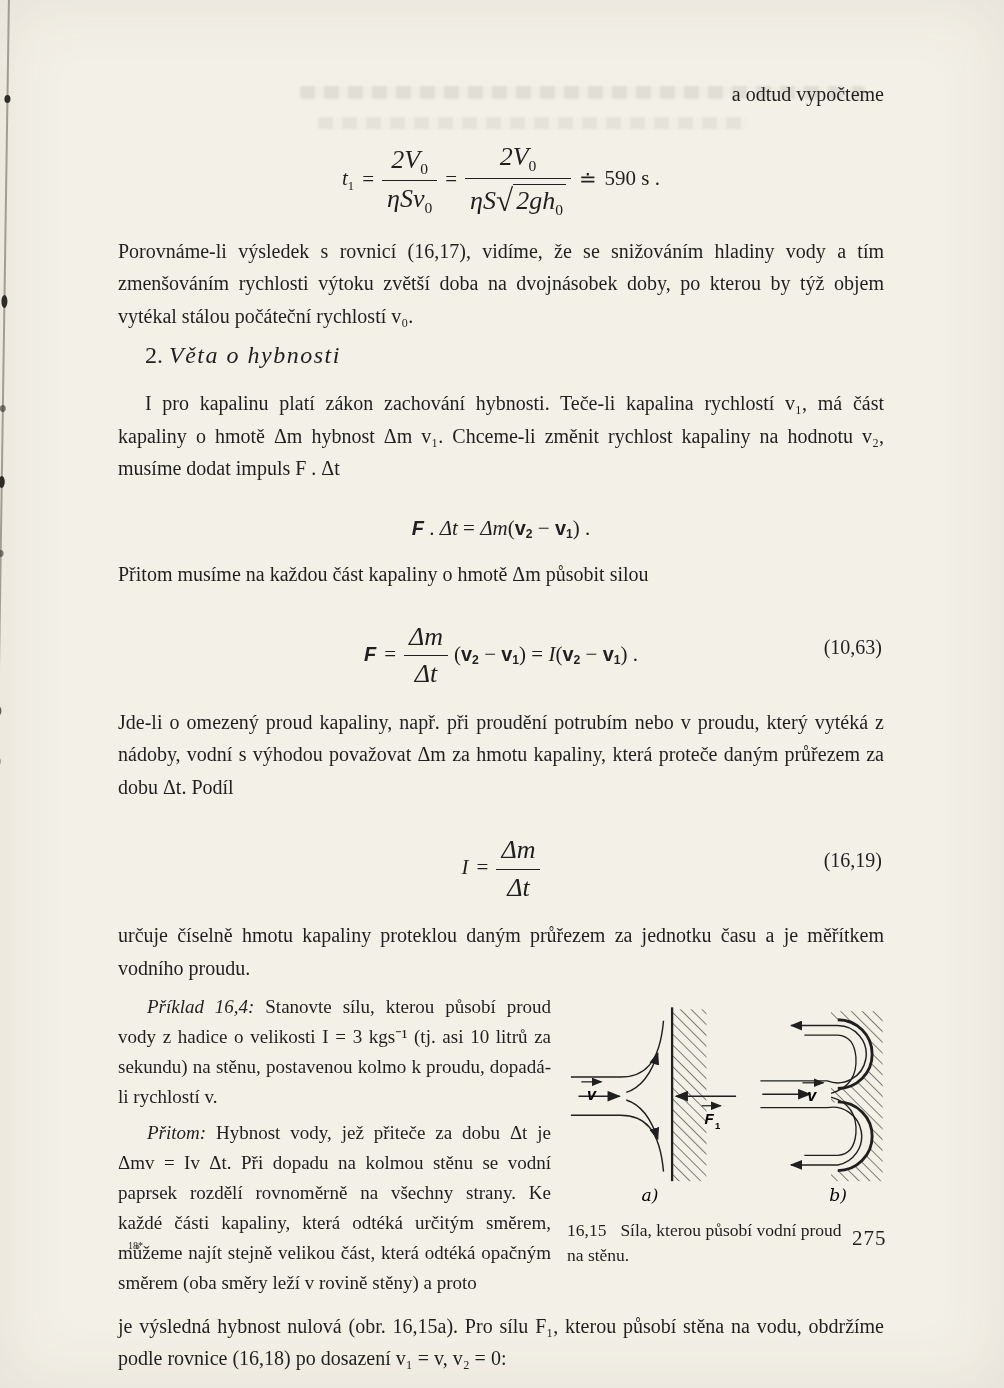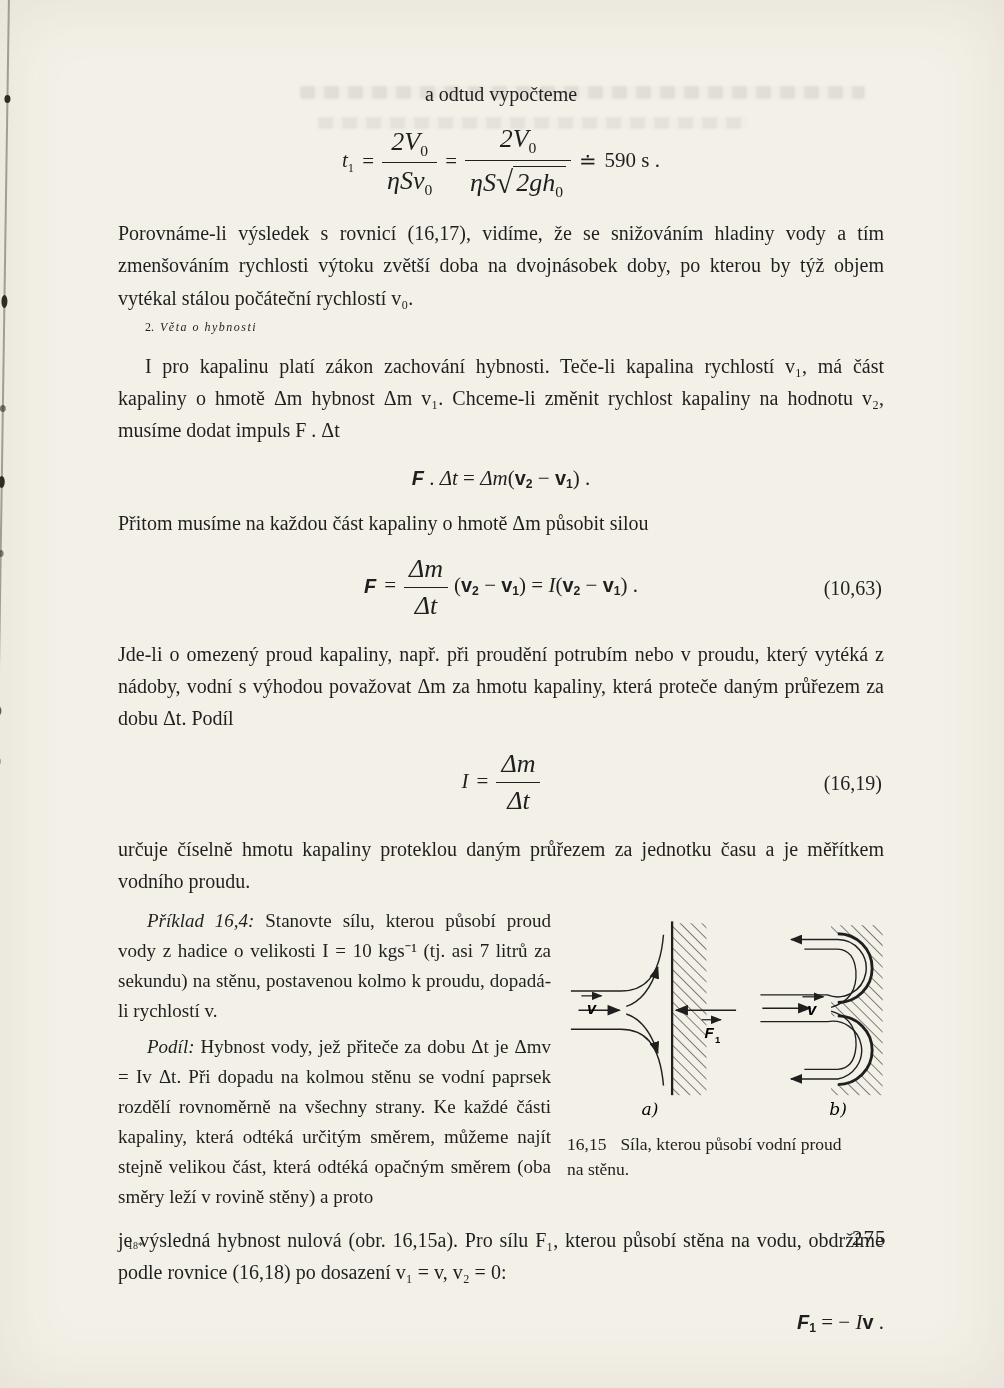--- a/index.html
+++ b/index.html
@@ -21,30 +21,30 @@
   
   .ghost{position:absolute;border-radius:3px;filter:blur(1.2px);
          background:repeating-linear-gradient(90deg, rgba(110,105,95,0.13) 0 15px, rgba(110,105,95,0.02) 15px 24px);}
   .ghost1{left:300px;top:86px;width:565px;height:13px;}
   .ghost2{left:318px;top:117px;width:430px;height:12px;opacity:.8;}
 
   
   .content{position:absolute;left:118px;top:78px;width:766px;font-size:20px;line-height:1.62;}
   p{margin:0 0 4px 0;text-align:justify;}
   .ind{text-indent:27px;}
-  .lead{text-align:center;}
+  .lead{text-align:right;}
   .it{font-style:italic;}
   .ital-lead{font-style:italic;margin-top:39px;}
 
-  .sec{margin:3px 0 12px 0;padding-left:27px;font-size:12px;font-weight:normal;}
+  .sec{margin:3px 0 12px 0;padding-left:27px;font-size:24px;font-weight:normal;}
   .sec-title{font-style:italic;letter-spacing:1.5px;margin-left:6px;}
 
   
   .eq-row{position:relative;text-align:center;margin:13px 0 15px 0;}
-  .eq{display:inline-block;font-size:21px;line-height:1.25;white-space:nowrap;vertical-align:middle;}
+  .eq{display:inline-block;font-size:21px;line-height:1.25;white-space:nowrap;vertical-align:middle;margin-top:18px;}
   .eq .op{margin:0 8px;}
   .eq sub{font-size:0.6em;}
   .eq-tag{position:absolute;right:2px;top:50%;transform:translateY(-50%);font-size:20px;}
   .frac{display:inline-block;vertical-align:middle;font-size:26px;}
   .frac .num{display:block;text-align:center;padding:0 5px 2px 5px;border-bottom:1.6px solid #1f1f1f;}
   .frac .den{display:block;padding:2px 5px 0 5px;}
   .sqrt{white-space:nowrap;}
   .sqrt .radsym{font-size:1.2em;vertical-align:-2px;}
   .sqrt .under{display:inline-block;border-top:1.6px solid #1f1f1f;padding:0 3px;}
   .tk-rm{}
@@ -124,22 +124,22 @@
       <span class="eq">
         <span class="it">I</span><span class="op">=</span><span class="frac"><span class="num"><span class="it">Δm</span></span><span class="den"><span class="it">Δt</span></span></span>
       </span>
       <span class="eq-tag">(16,19)</span>
     </div>
 
     <p>určuje číselně hmotu kapaliny proteklou daným průřezem za jednotku času a je měřítkem vodního proudu.</p>
 
     <div class="columns">
       <div class="example">
-        <p class="ind"><span class="ital-lead">Příklad 16,4:</span><span> Stanovte sílu, kterou působí proud vody z hadice o velikosti I = 10 kgs⁻¹ (tj. asi 7 litrů za sekundu) na stěnu, postavenou kolmo k proudu, dopadá-li rychlostí v.</span></p>
-        <p class="ind"><span class="ital-lead">Podíl:</span><span> Hybnost vody, jež přiteče za dobu Δt je Δmv = Iv Δt. Při dopadu na kolmou stěnu se vodní paprsek rozdělí rovnoměrně na všechny strany. Ke každé části kapaliny, která odtéká určitým směrem, můžeme najít stejně velikou část, která odtéká opačným směrem (oba směry leží v rovině stěny) a proto</span></p>
+        <p class="ind"><span class="ital-lead">Příklad 16,4:</span><span> Stanovte sílu, kterou působí proud vody z hadice o velikosti I = 3 kgs⁻¹ (tj. asi 10 litrů za sekundu) na stěnu, postavenou kolmo k proudu, dopadá-li rychlostí v.</span></p>
+        <p class="ind"><span class="ital-lead">Přitom:</span><span> Hybnost vody, jež přiteče za dobu Δt je Δmv = Iv Δt. Při dopadu na kolmou stěnu se vodní paprsek rozdělí rovnoměrně na všechny strany. Ke každé části kapaliny, která odtéká určitým směrem, můžeme najít stejně velikou část, která odtéká opačným směrem (oba směry leží v rovině stěny) a proto</span></p>
       </div>
 
       <div class="figure-col">
         <div class="figure-pair">
 
           <svg viewBox="0 0 180 222" width="172" height="212">
             <defs>
               <pattern id="hA" width="8" height="8" patternUnits="userSpaceOnUse" patternTransform="rotate(-45)">
                 <line x1="0" y1="0" x2="0" y2="8" stroke="#26241f" stroke-width="1.2"></line>
               </pattern>

